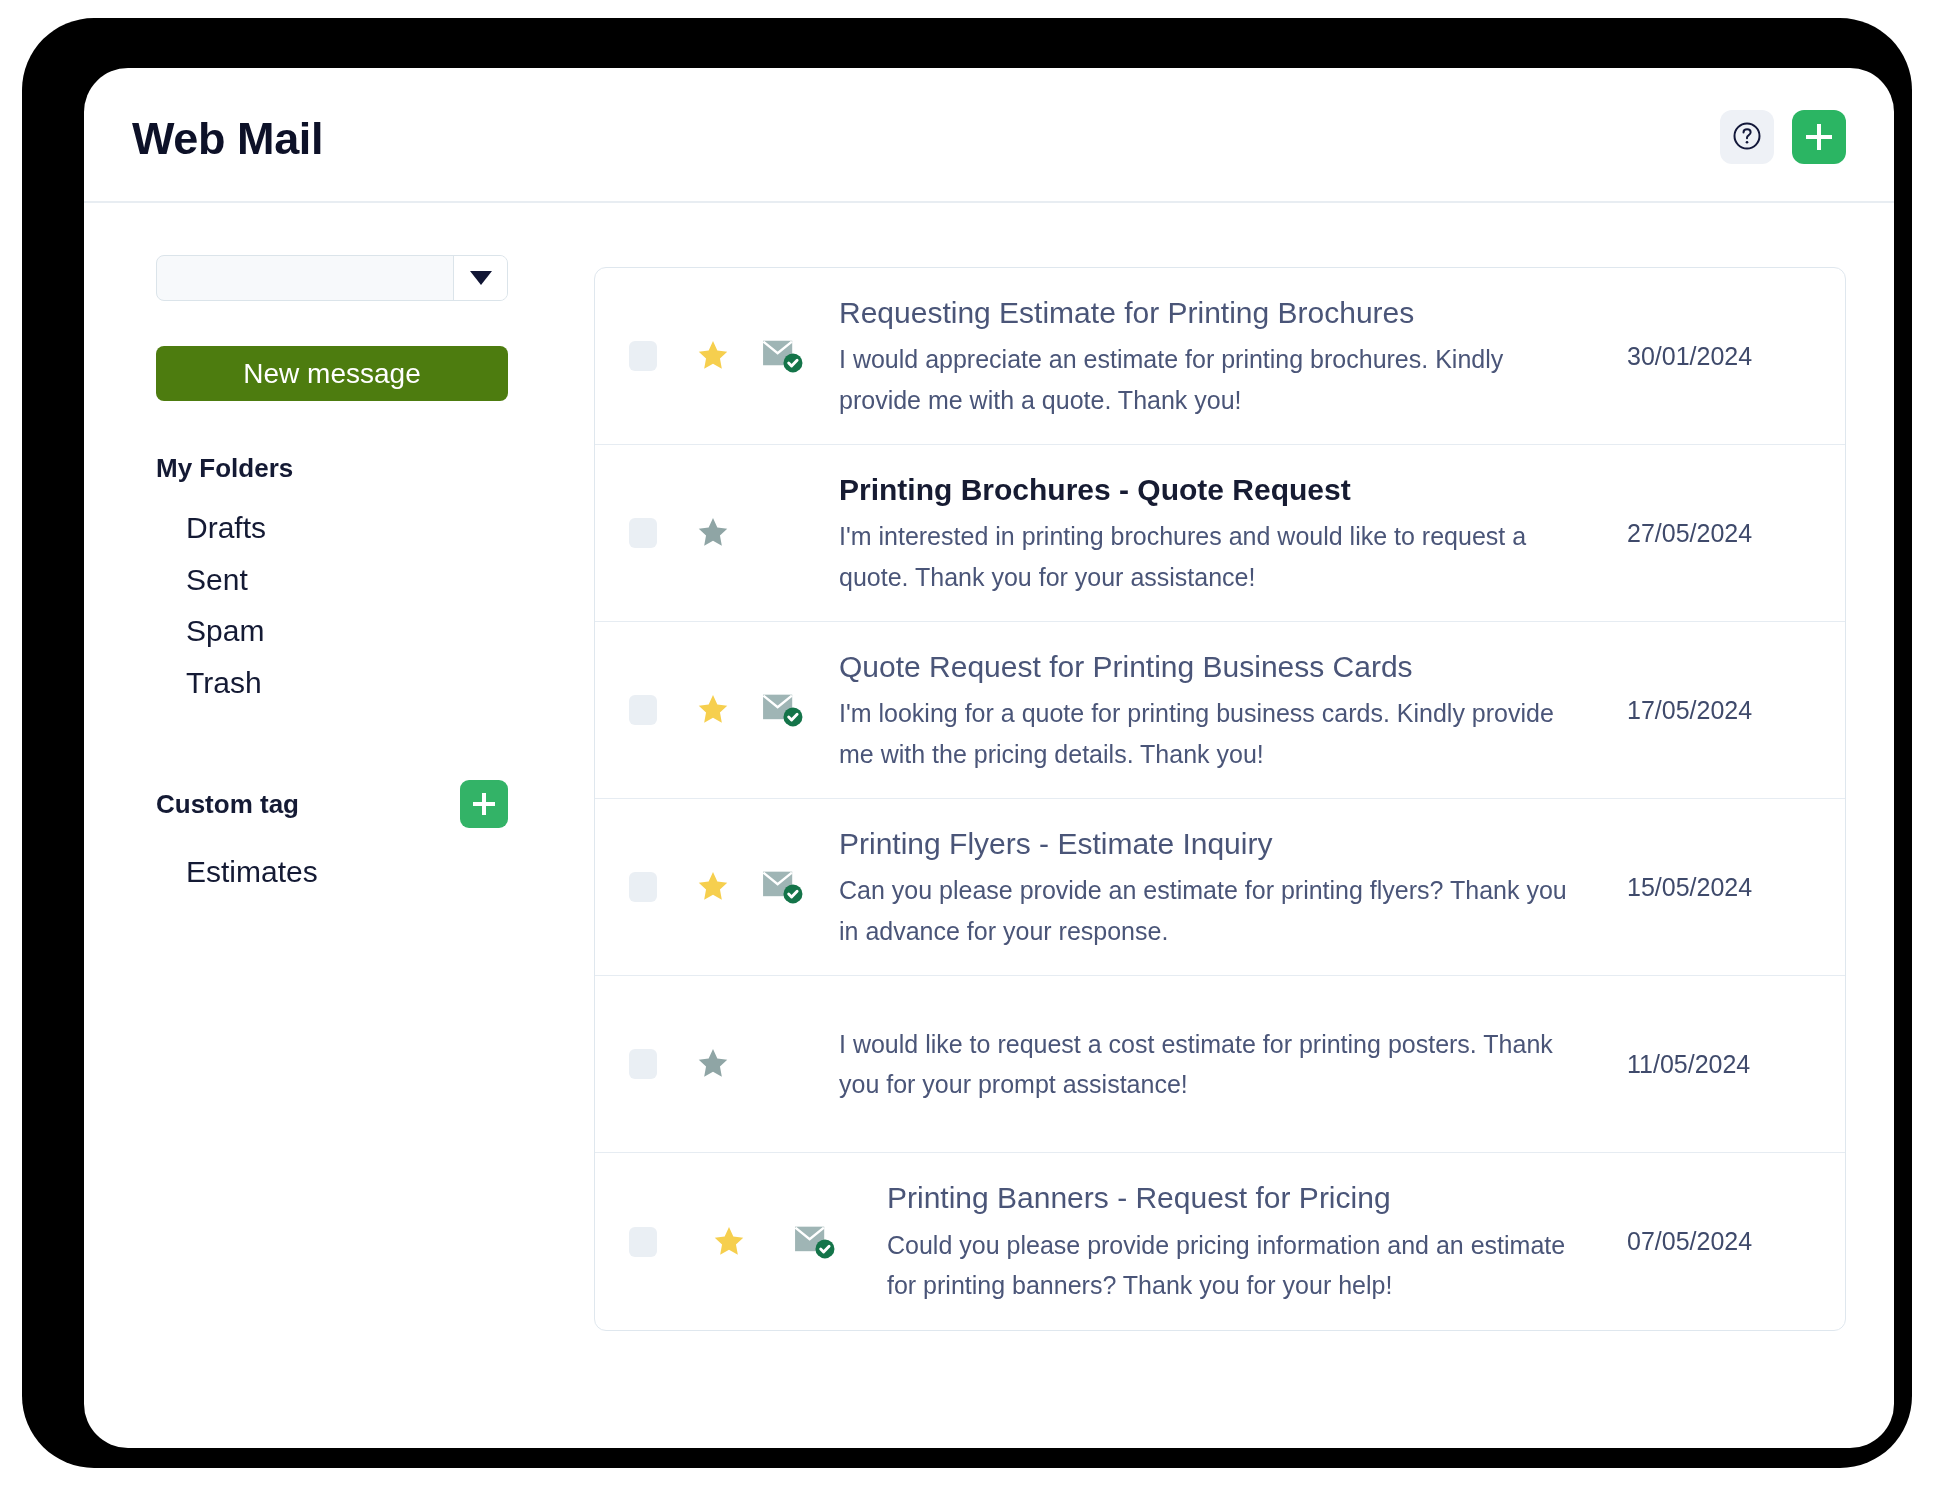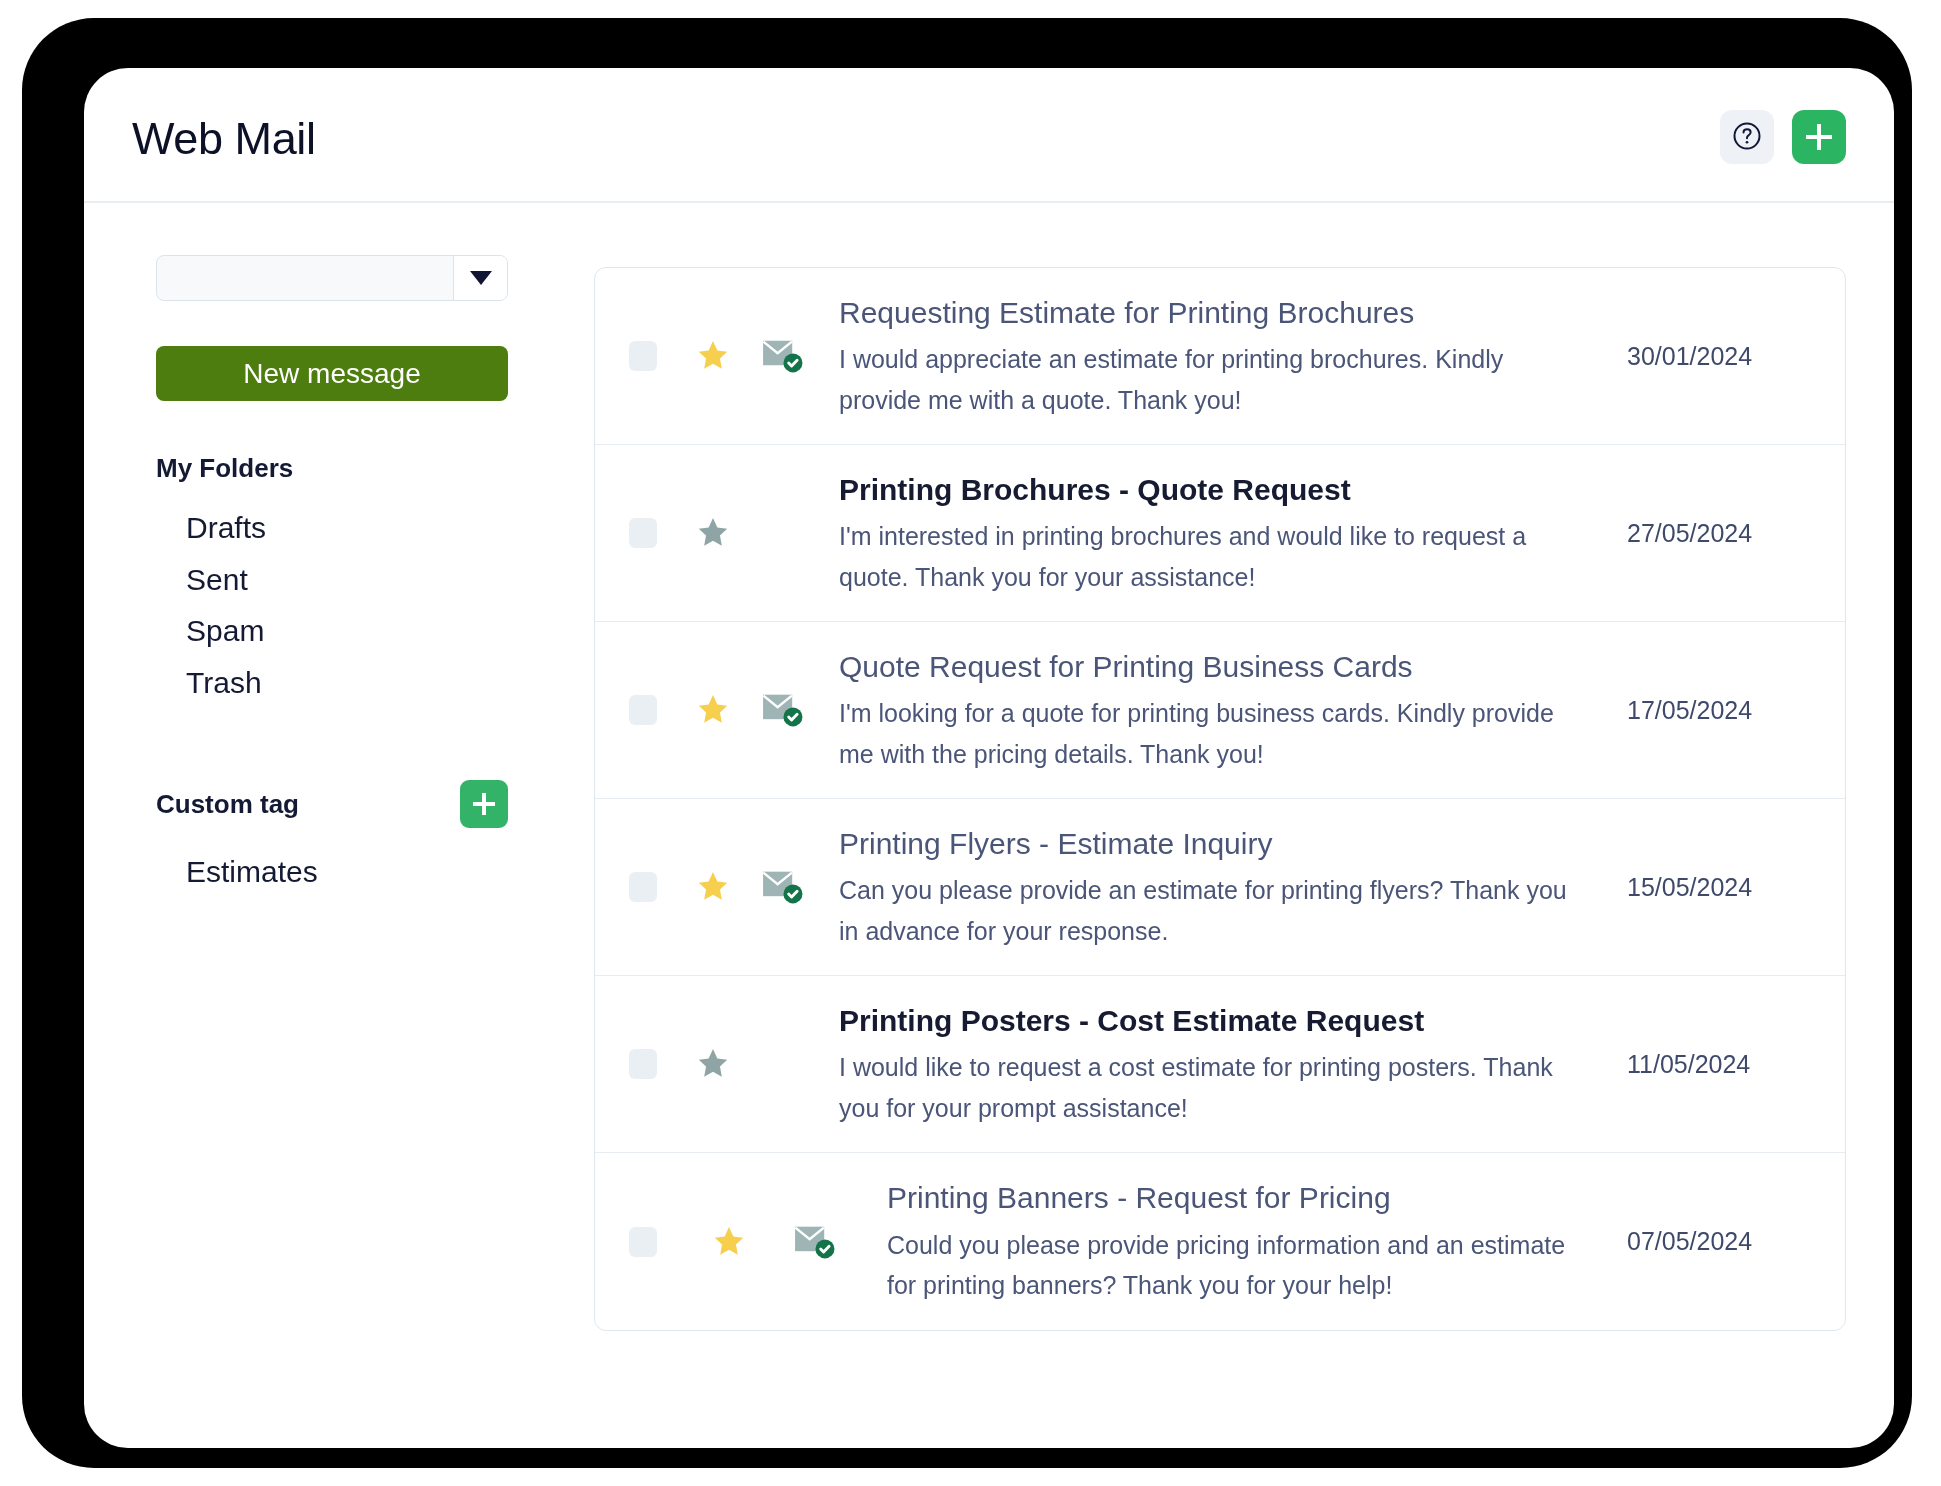--- a/index.html
+++ b/index.html
@@ -38,21 +38,21 @@
   #app-header {
     position: relative;
     height: 135px;
     border-bottom: 2px solid #e8edf2;
   }
   #page-title {
     position: absolute;
     left: 48px;
     top: 45px;
     font-size: 45px;
-    font-weight: normal;
+    font-weight: bold;
     color: #0d1128;
     letter-spacing: -0.4px;
   }
   #header-actions {
     position: absolute;
     right: 48px;
     top: 42px;
     display: flex;
     align-items: center;
     gap: 18px;
@@ -389,21 +389,20 @@
           </div>
           <div class="mail-row">
             <div class="row-checkbox"></div>
             <div class="row-star">
               <svg width="38" height="38" viewBox="0 0 24 24">
                 <path fill="#8fa5a5" d="M12 2.6l2.74 5.87 6.26.8-4.6 4.36 1.18 6.37L12 16.9l-5.58 3.1 1.18-6.37-4.6-4.36 6.26-.8z"></path>
               </svg>
             </div>
             <div class="row-envelope empty"></div>
             <div class="row-main">
-              <div class="mail-subject unread">Printing Posters - Cost Estimate Request</div>
               <div class="mail-preview">I would like to request a cost estimate for printing posters. Thank you for your prompt assistance!</div>
             </div>
             <div class="mail-date">11/05/2024</div>
           </div>
           <div class="mail-row">
             <div class="row-checkbox"></div>
             <div class="row-star">
               <svg width="38" height="38" viewBox="0 0 24 24">
                 <path fill="#f6cf4e" d="M12 2.6l2.74 5.87 6.26.8-4.6 4.36 1.18 6.37L12 16.9l-5.58 3.1 1.18-6.37-4.6-4.36 6.26-.8z"></path>
               </svg>

